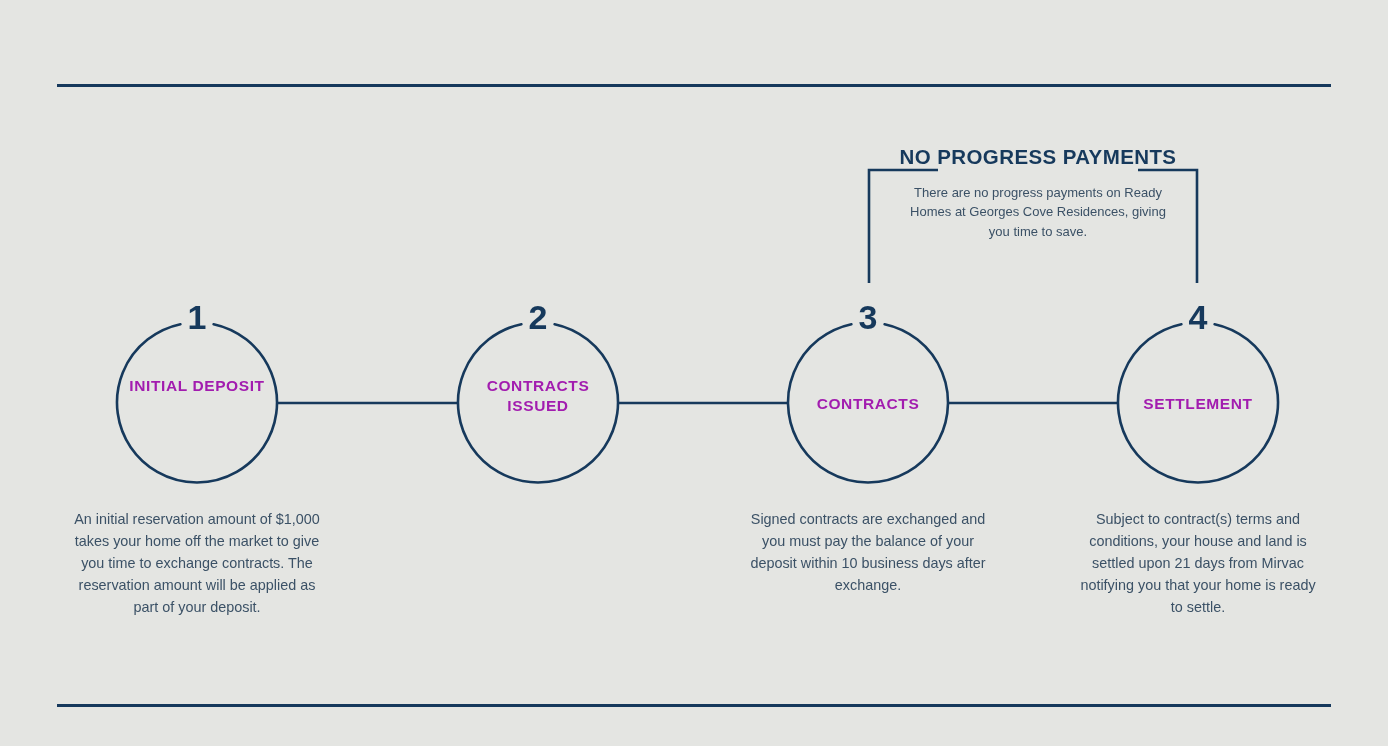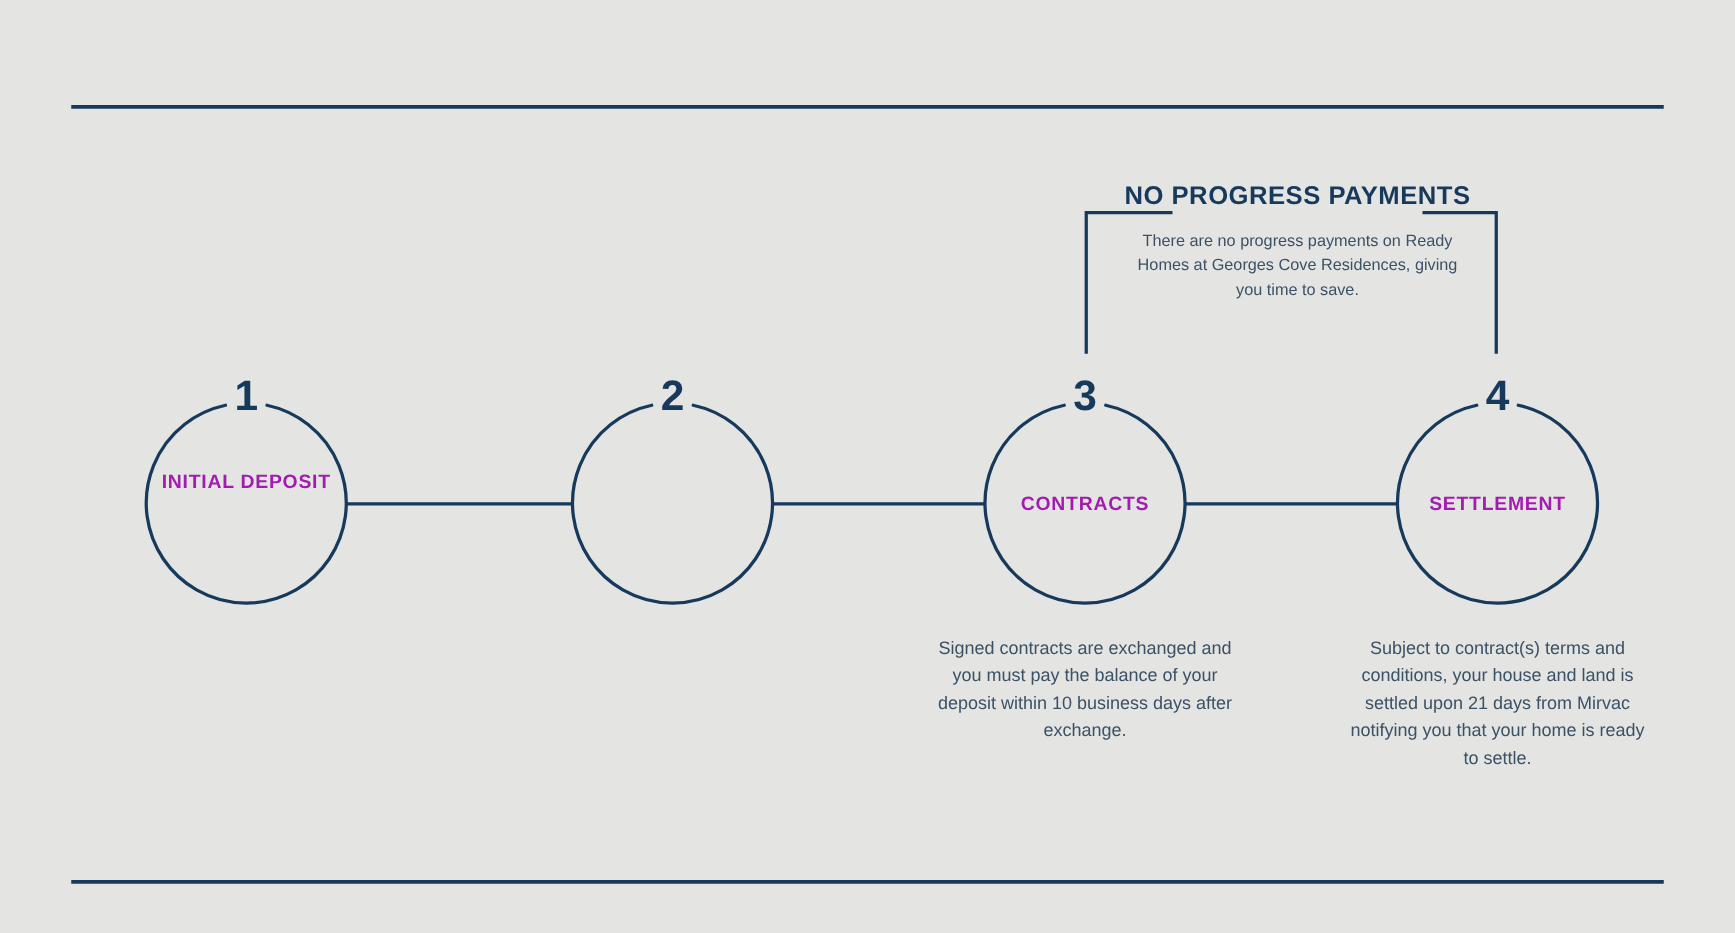--- a/index.html
+++ b/index.html
@@ -125,22 +125,24 @@
     <path d="M 1138 170 L 1197 170 L 1197 283" fill="none" stroke="#16395c" stroke-width="2.6"></path>
   </svg>
 
   <div id="callout">
     <div class="callout-heading">NO PROGRESS PAYMENTS</div>
     <div class="callout-body">There are no progress payments on Ready Homes at Georges Cove Residences, giving you time to save.</div>
   </div>
 
   <div class="step-number" style="left:197px">1</div>
   <div class="step-title" style="left:197px">INITIAL DEPOSIT</div>
+  <div class="step-caption" style="left:197px">An initial reservation amount of $1,000 takes your home off the market to give you time to exchange contracts. The reservation amount will be applied as part of your deposit.</div>
 
   <div class="step-number" style="left:538px">2</div>
+  <div class="step-title" style="left:538px">CONTRACTS ISSUED</div>
 
   <div class="step-number" style="left:868px">3</div>
   <div class="step-title one-line" style="left:868px">CONTRACTS</div>
   <div class="step-caption" style="left:868px">Signed contracts are exchanged and you must pay the balance of your deposit within 10 business days after exchange.</div>
 
   <div class="step-number" style="left:1198px">4</div>
   <div class="step-title one-line" style="left:1198px">SETTLEMENT</div>
   <div class="step-caption" style="left:1198px">Subject to contract(s) terms and conditions, your house and land is settled upon 21 days from Mirvac notifying you that your home is ready to settle.</div>
 
 </div>

